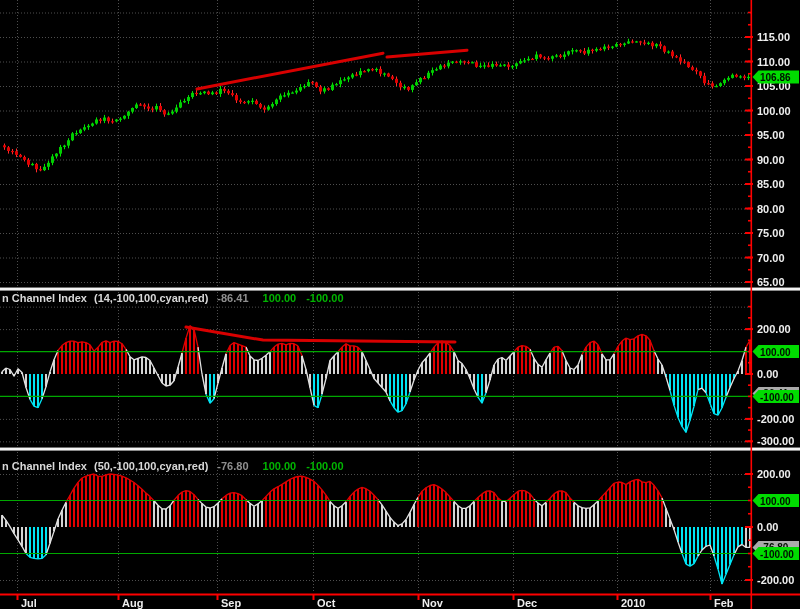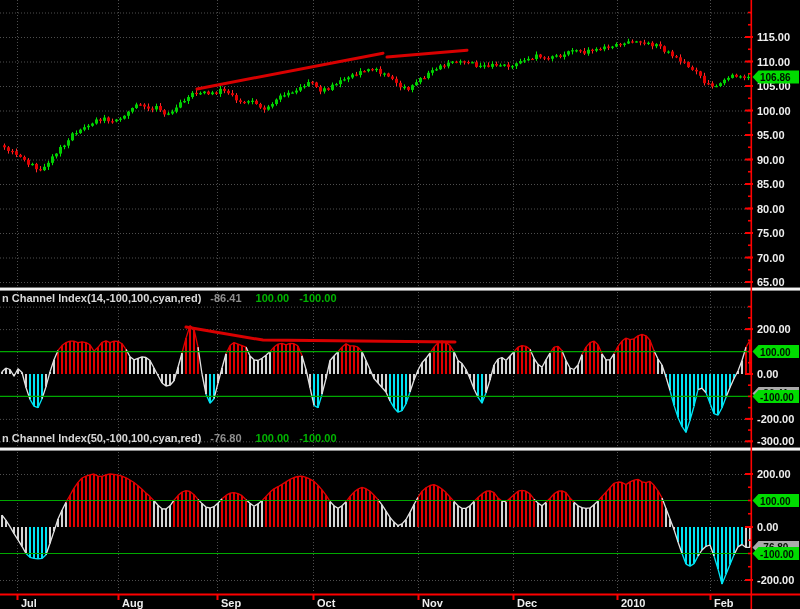--- a/index.html
+++ b/index.html
@@ -2,21 +2,21 @@
 <html><head>
 <meta charset="utf-8">
 <style>
   html,body{margin:0;padding:0;background:#000;}
   .app{position:relative;width:800px;height:609px;background:#000;overflow:hidden;
        font-family:"Liberation Sans",sans-serif;}
   .app svg{position:absolute;left:0;top:0;}
   .ind-header{position:absolute;left:2px;white-space:nowrap;font-size:11px;font-weight:bold;
               line-height:12px;z-index:5;}
   .hname{color:#d8d8d8;margin-top:25px;}
-  .hparams{color:#d8d8d8;}
+  .hparams{color:#d8d8d8;margin-left:7px;}
   .hval{color:#8f8f8f;margin-left:9px;}
   .hlvl-hi{color:#00b400;margin-left:14px;}
   .hlvl-lo{color:#00b400;margin-left:10px;}
 </style>
 </head>
 <body>
 
 <div class="app">
   <svg id="cv" width="800" height="609">
       <g>
@@ -972,16 +972,16 @@
       <g>
         <polygon points="752.5,77 758.5,70.5 799,70.5 799,83.5 758.5,83.5" fill="#00dc00"></polygon>
         <text x="760" y="77.5" fill="#001000" font-size="10" font-weight="bold" dominant-baseline="central" font-family="&quot;Liberation Sans&quot;,sans-serif">106.86</text>
       </g>
     </svg>
 
   <div class="ind-header" style="top:292px">
     <span class="hname">n Channel Index</span><span class="hparams">(14,-100,100,cyan,red)</span><span class="hval">-86.41</span><span class="hlvl-hi">100.00</span><span class="hlvl-lo">-100.00</span>
   </div>
 
-  <div class="ind-header" style="top:432px">
+  <div class="ind-header" style="top:460px">
     <span class="hname">n Channel Index</span><span class="hparams">(50,-100,100,cyan,red)</span><span class="hval">-76.80</span><span class="hlvl-hi">100.00</span><span class="hlvl-lo">-100.00</span>
   </div>
 </div>
 
 </body></html>

